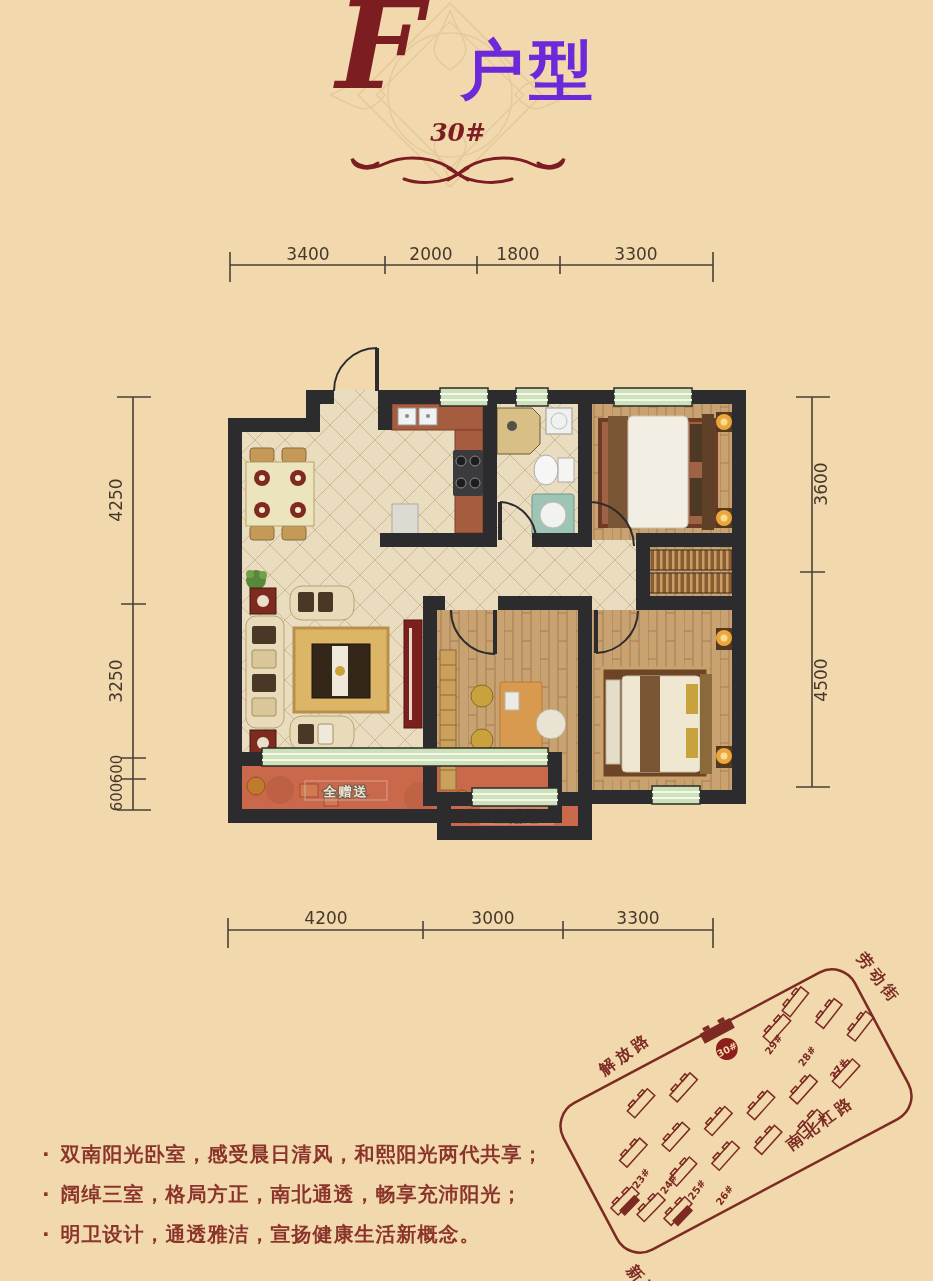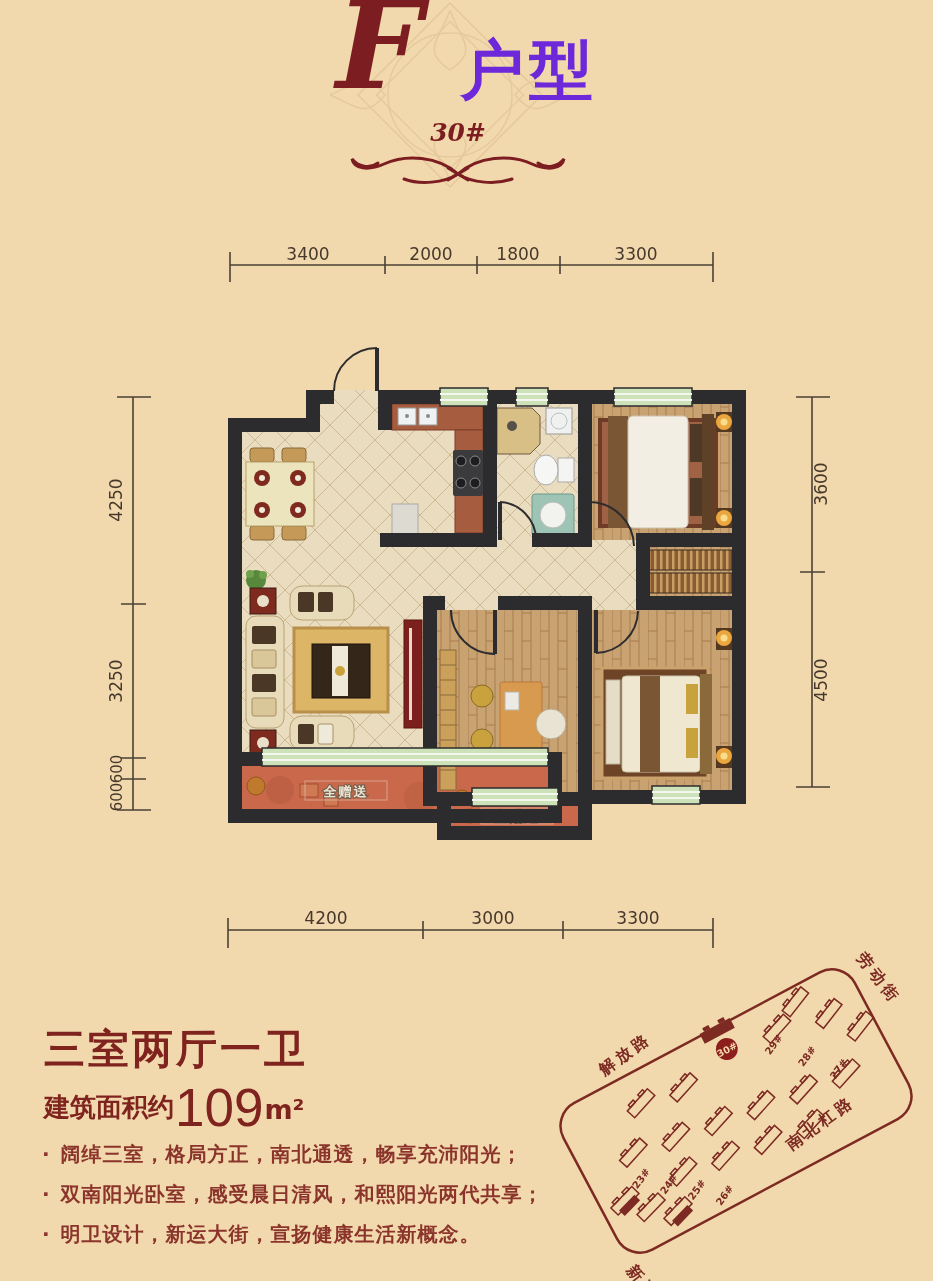--- a/index.html
+++ b/index.html
@@ -329,41 +329,33 @@
         <path d="M596,380 L596,423" stroke-width="4"></path>
         <path d="M596,423 A43,43 0 0 0 638,381" stroke-width="2"></path>
       </g>
       <g>
         <path d="M495,380 L495,424" stroke-width="4"></path>
         <path d="M495,424 A44,44 0 0 1 451,380" stroke-width="2"></path>
       </g>
     </g>
   </svg>
 
-  <div class="summary">
-    <div class="layout-title">三室两厅一卫</div>
-    <div class="area-line">
-      <span class="area-prefix">建筑面积约</span>
-      <span class="area-value">109</span>
-      <span class="area-unit">m²</span>
+
+  <div class="features">
+    <div class="feat">
+      <span class="bdot">·</span>
+      <span>双南阳光卧室，感受晨日清风，和熙阳光两代共享；</span>
     </div>
-  </div>
-
-  <div class="features">
     <div class="feat">
       <span class="bdot">·</span>
       <span>阔绰三室，格局方正，南北通透，畅享充沛阳光；</span>
     </div>
     <div class="feat">
       <span class="bdot">·</span>
-      <span>双南阳光卧室，感受晨日清风，和熙阳光两代共享；</span>
-    </div>
-    <div class="feat">
-      <span class="bdot">·</span>
-      <span>明卫设计，新运大街，宣扬健康生活新概念。</span>
+      <span>明卫设计，通透雅洁，宣扬健康生活新概念。</span>
     </div>
   </div>
 
   <svg class="map-svg" width="393" height="343" viewBox="0 0 393 343">
     <defs>
       <g id="bshape">
         <rect width="30" height="10"></rect>
         <rect x="5" y="-3" width="7" height="3"></rect>
         <rect x="19" y="-3" width="7" height="3"></rect>
       </g>

